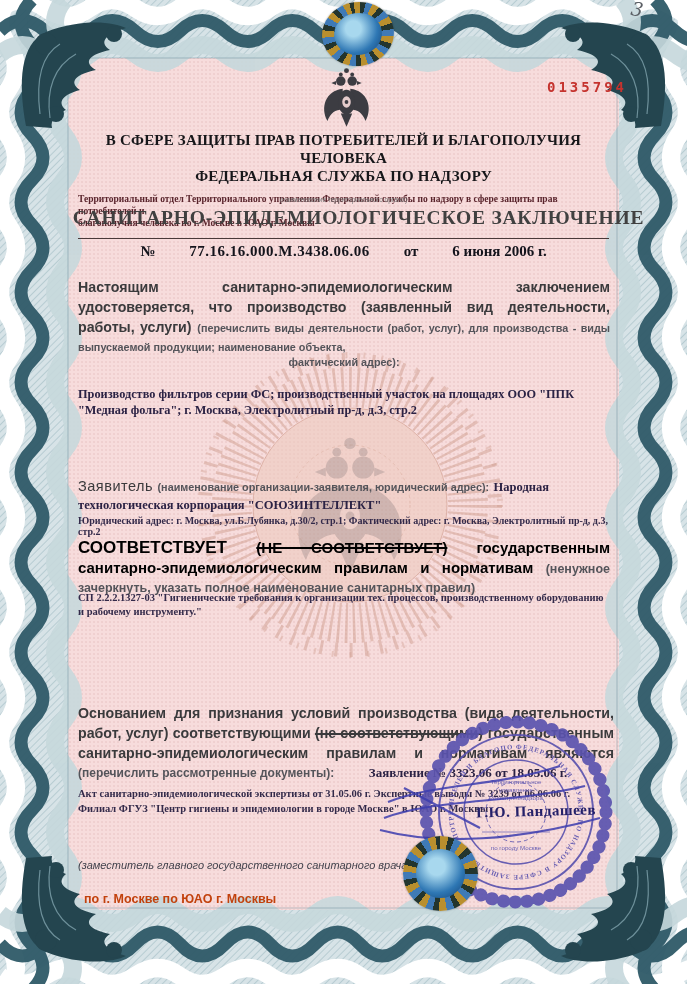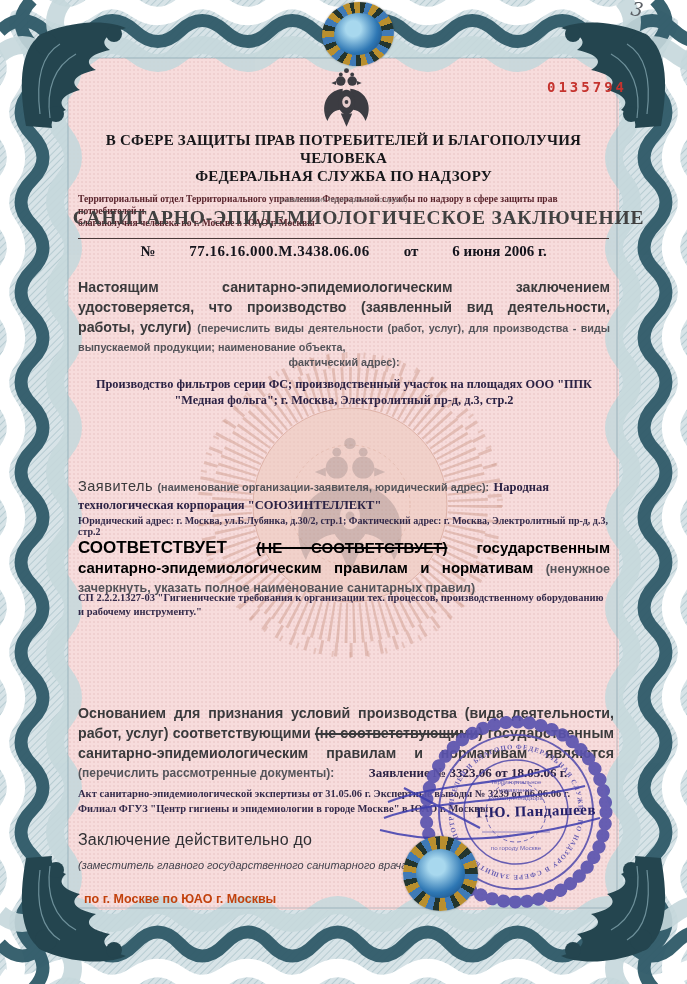--- a/index.html
+++ b/index.html
@@ -162,21 +162,21 @@
     <span>№</span>
     <span class="num">77.16.16.000.М.3438.06.06</span>
     <span>от</span>
     <span>6 июня 2006 г.</span>
   </div>
 
   <div class="abs txt para">
     <span class="bsans">Настоящим санитарно-эпидемиологическим заключением удостоверяется, что производство (заявленный вид деятельности, работы, услуги)</span>
     <span class="hint">(перечислить виды деятельности (работ, услуг), для производства - виды выпускаемой продукции; наименование объекта,</span>
     <span class="hint hintc">фактический адрес):</span>
-    <span class="val serif" style="display:block;margin-top:6px;text-align:center;">Производство фильтров серии ФС;  производственный участок на площадях ООО "ППК "Медная фольга"; г. Москва, Электролитный пр-д, д.3, стр.2</span>
+    <span class="val serif" style="display:block;margin-top:16px;">Производство фильтров серии ФС;  производственный участок на площадях ООО "ППК "Медная фольга"; г. Москва, Электролитный пр-д, д.3, стр.2</span>
   </div>
 
   <div class="abs txt applicant">
     <span class="lbl">Заявитель</span>
     <span class="hint">(наименование организации-заявителя, юридический адрес):</span>
     <span class="val serif" style="font-size:12.5px;">Народная технологическая корпорация "СОЮЗИНТЕЛЛЕКТ"</span>
   </div>
   <div class="abs txt addr serif">Юридический адрес: г. Москва, ул.Б.Лубянка, д.30/2, стр.1; Фактический адрес: г. Москва, Электролитный пр-д, д.3, стр.2</div>
 
   <div class="abs txt conf">
@@ -189,21 +189,20 @@
 
   <div class="abs txt basis">
     <span class="bsans">Основанием для признания условий производства (вида деятельности, работ, услуг) соответствующими </span>
     <span class="bsans strike">(не соответствующими)</span>
     <span class="bsans"> государственным санитарно-эпидемиологическим правилам и нормативам являются </span>
     <span class="hint" style="font-size:12px;">(перечислить рассмотренные документы):</span>
     <span class="v1 serif">Заявление № 3323.06 от 18.05.06 г.</span>
   </div>
   <div class="abs txt act serif">Акт санитарно-эпидемиологической экспертизы от 31.05.06 г. Экспертные выводы № 3239 от 06.06.06 г. Филиал ФГУЗ "Центр гигиены и эпидемиологии в городе Москве" в ЮАО г. Москвы</div>
 
-  <div class="abs txt valid">Заключение действительно до</div>
   <div class="abs txt signer">
     <div>(заместитель главного государственного санитарного врача)</div>
   </div>
   <div class="abs txt signer3">по г. Москве по ЮАО г. Москвы</div>
 
   <svg class="stamplayer" viewBox="0 0 687 984">
     <g transform="translate(516,812)" style="mix-blend-mode:multiply" opacity=".92">
       <circle r="90" fill="none" stroke="#5a52ae" stroke-width="2.5"></circle>
       <circle r="90" fill="none" stroke="#5a52ae" stroke-width="13" stroke-dasharray="0.5 11.3" stroke-linecap="round"></circle>
       <circle r="77" fill="none" stroke="#5a52ae" stroke-width="2"></circle>

